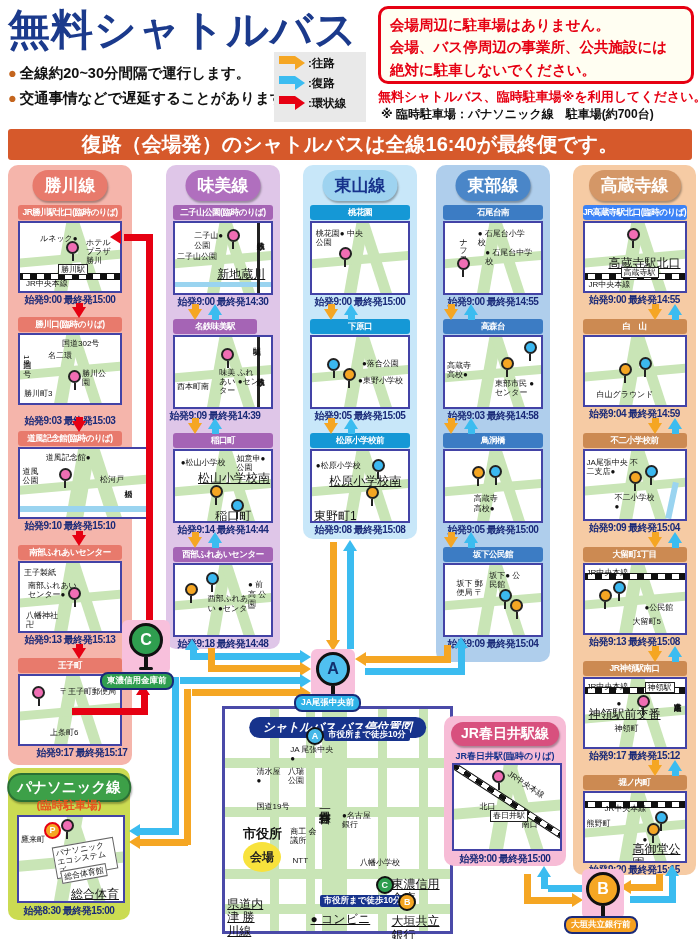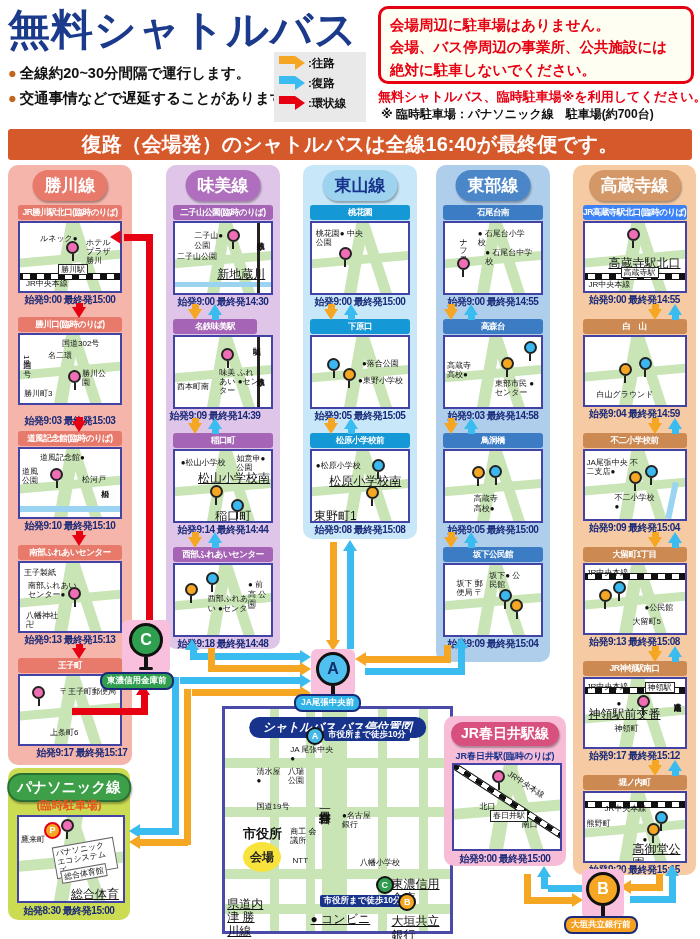--- a/index.html
+++ b/index.html
@@ -128,21 +128,21 @@
           <div class="lbl" style="left: 4%; top: 80%;">勝川町3</div>
           <div class="pin" style="left: 48%; top: 52%;">
             <div class="pin-h" style="background: rgb(240, 110, 180);"></div>
             <div class="pin-s"></div>
           </div>
         </div>
         <div class="time" style="top: 97px;">始発9:03 最終発15:03</div>
       </div>
       <div class="card" style="left: 18px; top: 431px; width: 104px;">
         <div class="card-title" style="background: rgb(232, 122, 108);">道風記念館(臨時のりば)</div>
-        <div class="map" style="width: 100px; height: 68px;">
+        <div class="map" style="width: 100px; height: 68px; padding-left: 29px;">
           <div class="rd" style="left: 40%; top: -10%; width: 13%; height: 125%; transform: rotate(10deg);"></div>
           <div class="rd" style="left: -6%; top: 46%; width: 115%; height: 13%; transform: rotate(-5deg);"></div>
           <div class="rd" style="left: 60%; top: -15%; width: 11%; height: 135%; transform: rotate(-18deg);"></div>
           <div class="river" style="left: 0px; bottom: 8%; width: 100%; height: 8%;"></div>
           <div class="lbl" style="left: 20%; top: 6%;">道風記念館●</div>
           <div class="lbl" style="left: 2%; top: 26%; width: 20px;">道風 公園</div>
           <div class="lbl" style="left: 62%; top: 38%;">松河戸</div>
           <div class="lbl v" style="left: 80%; top: 50%;">松川橋</div>
           <div class="pin" style="left: 30%; top: 28%;">
             <div class="pin-h" style="background: rgb(240, 110, 180);"></div>

